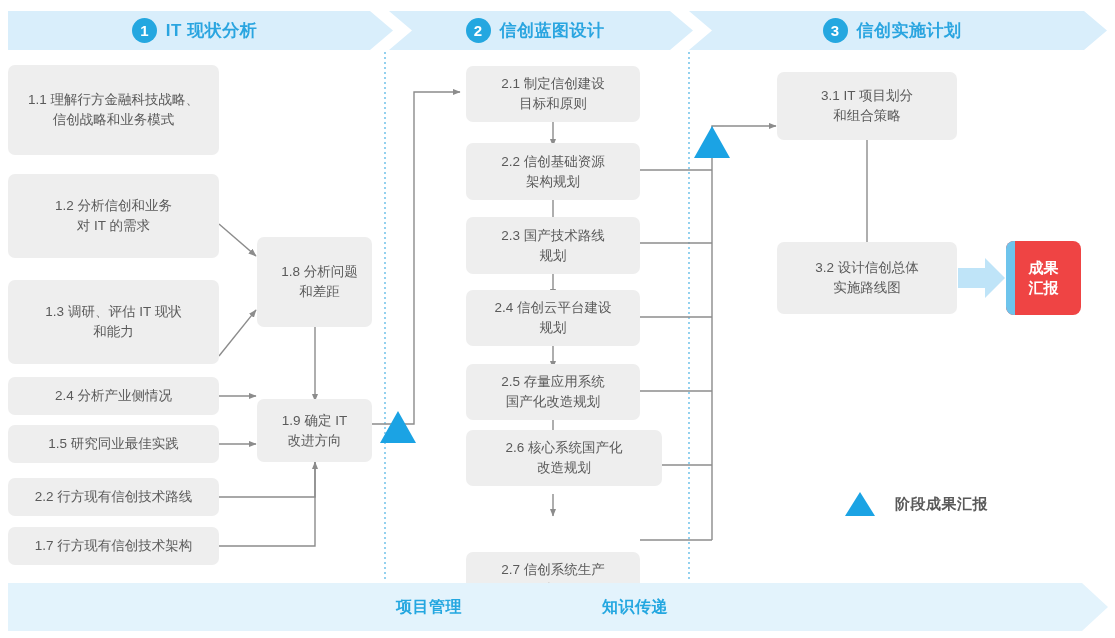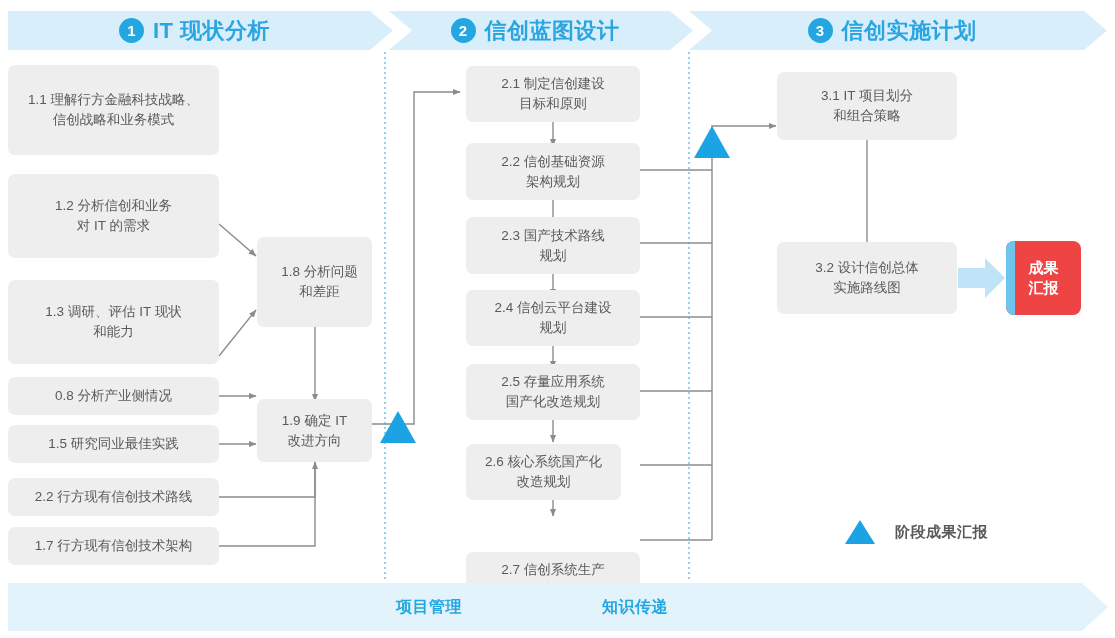--- a/index.html
+++ b/index.html
@@ -21,21 +21,21 @@
   .phase .inner{
     position:relative;z-index:2;display:flex;align-items:center;gap:9px;
     transform:translateX(-6px);
   }
   .phase .num{
     width:25px;height:25px;border-radius:50%;background:#24a7e0;
     color:#fff;font-size:15px;font-weight:bold;line-height:25px;
     text-align:center;flex:0 0 auto;
   }
   .phase .ptext{
-    color:#2aa5e0;font-size:22px;font-weight:bold;white-space:nowrap;
+    color:#2aa5e0;font-size:17px;font-weight:bold;white-space:nowrap;
     letter-spacing:.5px;
   }
 
   
   .box{
     position:absolute;background:#eeeeee;border-radius:7px;
     display:flex;align-items:center;justify-content:center;
     text-align:center;font-size:13.5px;line-height:1.45;
     color:#5a5a5a;padding:2px 8px;box-sizing:border-box;
     white-space:pre-line;
@@ -154,53 +154,53 @@
       <path d="M958,268 L985,268 L985,258 L1005,278 L985,298 L985,288 L958,288 Z" fill="#bfe4f8"></path>
     </g>
   </svg>
 
   <div class="box" style="left:8px;top:65px;width:211px;height:90px;">1.1 理解行方金融科技战略、
 信创战略和业务模式</div>
   <div class="box" style="left:8px;top:174px;width:211px;height:84px;">1.2 分析信创和业务
 对 IT 的需求</div>
   <div class="box" style="left:8px;top:280px;width:211px;height:84px;">1.3 调研、评估 IT 现状
 和能力</div>
-  <div class="box" style="left:8px;top:377px;width:211px;height:38px;">0.8 分析产业侧情况</div>
+  <div class="box" style="left:8px;top:377px;width:211px;height:38px;">2.4 分析产业侧情况</div>
   <div class="box" style="left:8px;top:425px;width:211px;height:38px;">1.5 研究同业最佳实践</div>
   <div class="box" style="left:8px;top:478px;width:211px;height:38px;">2.2 行方现有信创技术路线</div>
   <div class="box" style="left:8px;top:527px;width:211px;height:38px;">1.7 行方现有信创技术架构</div>
   <div class="box" style="left:257px;top:237px;width:115px;height:90px;padding-left:18px;">1.8 分析问题
 和差距</div>
   <div class="box" style="left:257px;top:399px;width:115px;height:63px;">1.9 确定 IT
 改进方向</div>
 
   <div class="box" style="left:466px;top:66px;width:174px;height:56px;">2.1 制定信创建设
 目标和原则</div>
   <div class="box" style="left:466px;top:143px;width:174px;height:57px;">2.2 信创基础资源
 架构规划</div>
   <div class="box" style="left:466px;top:217px;width:174px;height:57px;">2.3 国产技术路线
 规划</div>
   <div class="box" style="left:466px;top:290px;width:174px;height:56px;">2.4 信创云平台建设
 规划</div>
   <div class="box" style="left:466px;top:364px;width:174px;height:56px;">2.5 存量应用系统
 国产化改造规划</div>
-  <div class="box" style="left:466px;top:444px;width:155px;height:56px;">2.6 核心系统国产化
+  <div class="box" style="left:466px;top:430px;width:196px;height:56px;">2.6 核心系统国产化
 改造规划</div>
   <div class="box" style="left:466px;top:512px;width:174px;height:56px;margin-top:40px;">2.7 信创系统生产
 运维规划</div>
 
   <div class="box" style="left:777px;top:72px;width:180px;height:68px;">3.1 IT 项目划分
 和组合策略</div>
   <div class="box" style="left:777px;top:242px;width:180px;height:72px;">3.2 设计信创总体
 实施路线图</div>
 
   <div class="result" style="left:1006px;top:241px;width:75px;height:74px;">成果
 汇报</div>
 
-  <div class="legend" style="left:845px;top:520px;gap:20px;">
+  <div class="legend" style="left:845px;top:492px;gap:20px;">
     <div class="tri"></div>
     <div class="ltext">阶段成果汇报</div>
   </div>
 
   <div class="band" style="left:8px;top:583px;width:1100px;">
     <svg class="bsvg" width="1100" height="48" viewBox="0 0 1100 48" preserveAspectRatio="none">
       <path d="M0,0 L1074,0 L1100,24 L1074,48 L0,48 Z" fill="#e3f3fc"></path>
     </svg>
     <div class="bitem" style="left:388px;">项目管理</div>
     <div class="bitem" style="left:594px;">知识传递</div>

